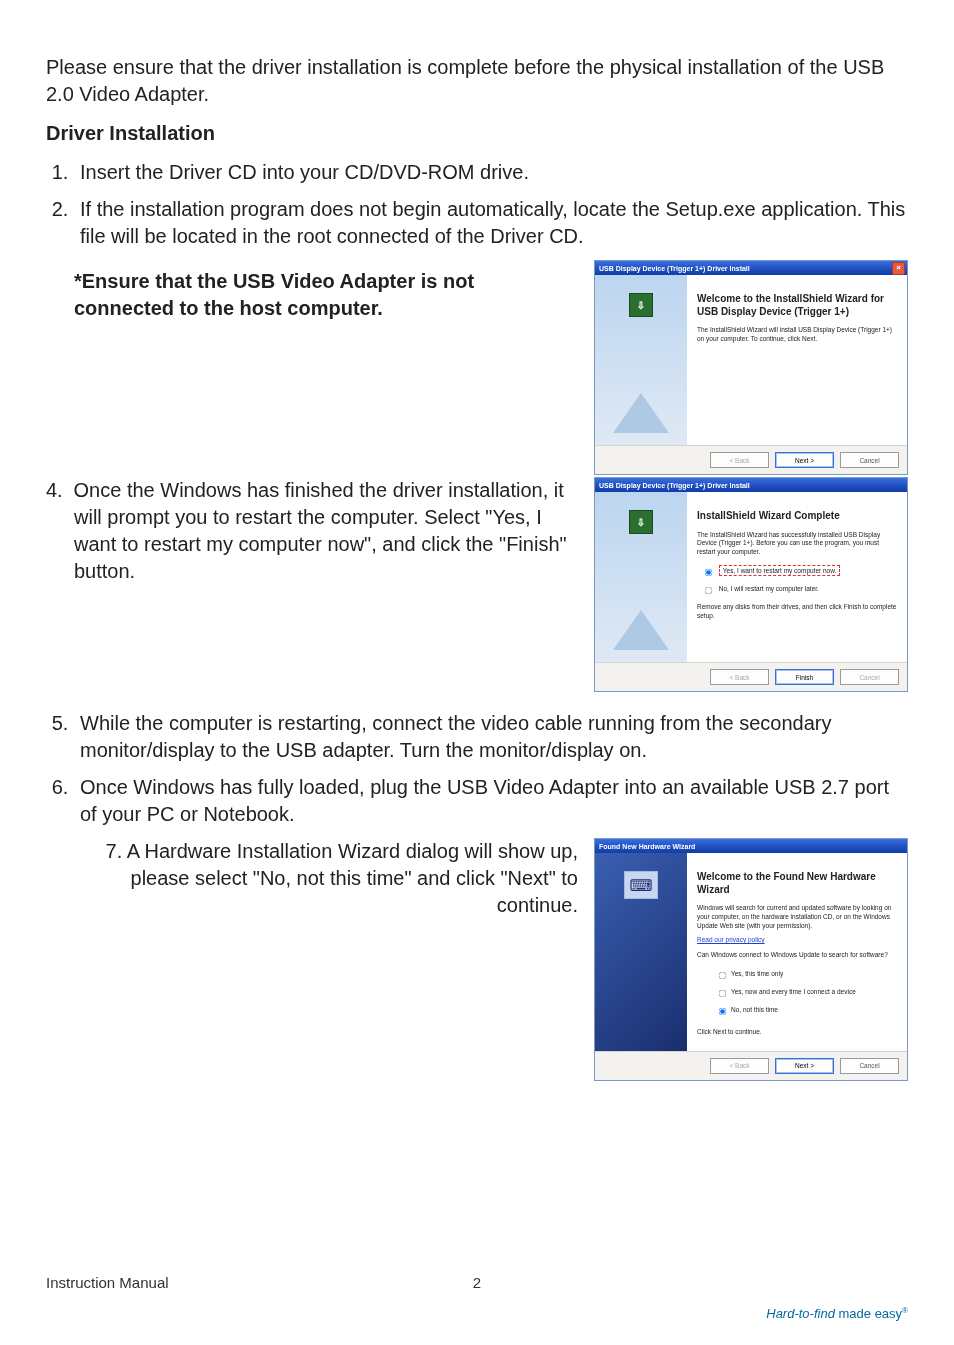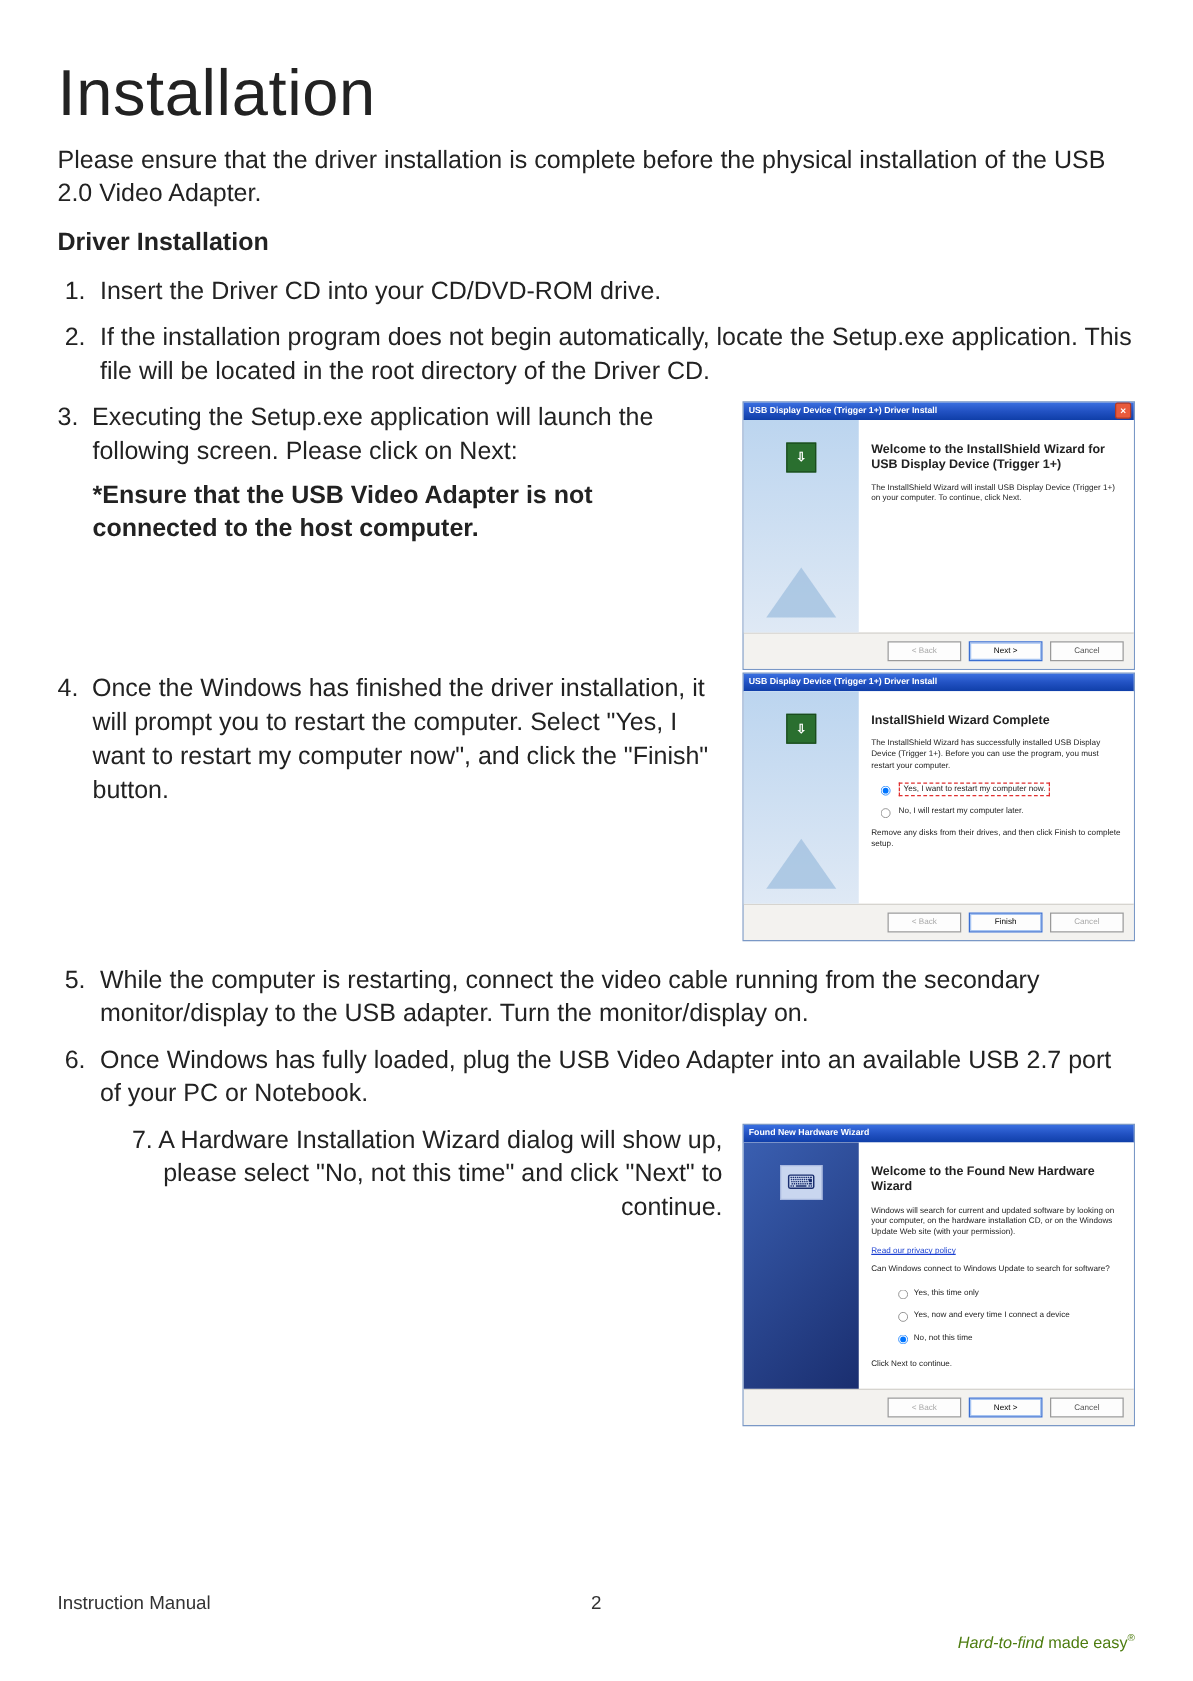--- a/index.html
+++ b/index.html
@@ -216,55 +216,50 @@
   .logo-dots::before, .logo-dots::after {
     content: "";
     position: absolute;
     border-radius: 50%;
     background: #222;
   }
   .logo-dots::before { width: 13px; height: 13px; left: 0; top: 0; }
   .logo-dots::after  { width: 7px; height: 7px; left: 10px; top: 14px; }
   .tagline {
     font-size: 13px;
-    color: #4d7c0f;
+    color: #0369a1;
     margin-top: 2px;
   }
   .tagline .italic { font-style: italic; }
   .tagline .reg { font-size: 8px; vertical-align: super; }
 
   .step34-number {
     display: inline-block;
     width: 22px;
     margin-left: -28px;
   }
 </style>
 </head>
 <body>
 
 <div class="page">
-  <h1 class="main-title">Installation</h1>
 
   <p class="intro">
     <span>Please ensure that the driver installation is complete </span><span class="bold">before</span><span> the physical installation of the USB 2.0 Video Adapter.</span>
   </p>
 
   <h2 class="section">Driver Installation</h2>
 
   <ol class="steps">
     <li>Insert the Driver CD into your CD/DVD-ROM drive.</li>
-    <li>If the installation program does not begin automatically, locate the Setup.exe application. This file will be located in the root directory of the Driver CD.</li>
+    <li>If the installation program does not begin automatically, locate the Setup.exe application. This file will be located in the root connected of the Driver CD.</li>
   </ol>
 
   <div class="row" style="margin-top:6px;">
     <div class="text-left" style="padding-left:28px;">
-      <div>
-        <span class="step34-number">3.</span>
-        <span>Executing the Setup.exe application will launch the following screen. Please click on Next:</span>
-      </div>
       <div class="note">*Ensure that the USB Video Adapter is not connected to the host computer.</div>
     </div>
     <div class="fig-stack">
 
       <div class="wizard">
         <div class="titlebar">
           <span>USB Display Device (Trigger 1+) Driver Install</span>
           <span class="closebtn">×</span>
         </div>
         <div class="body">

